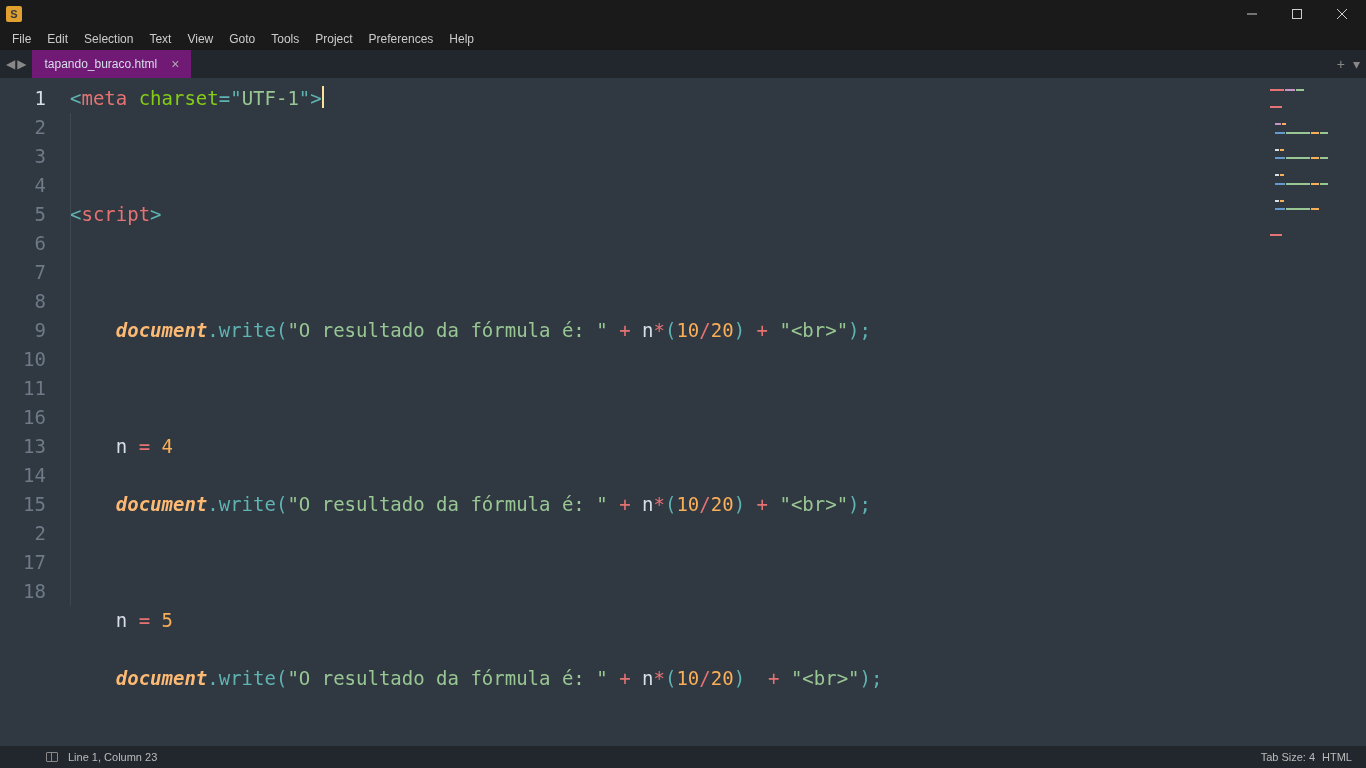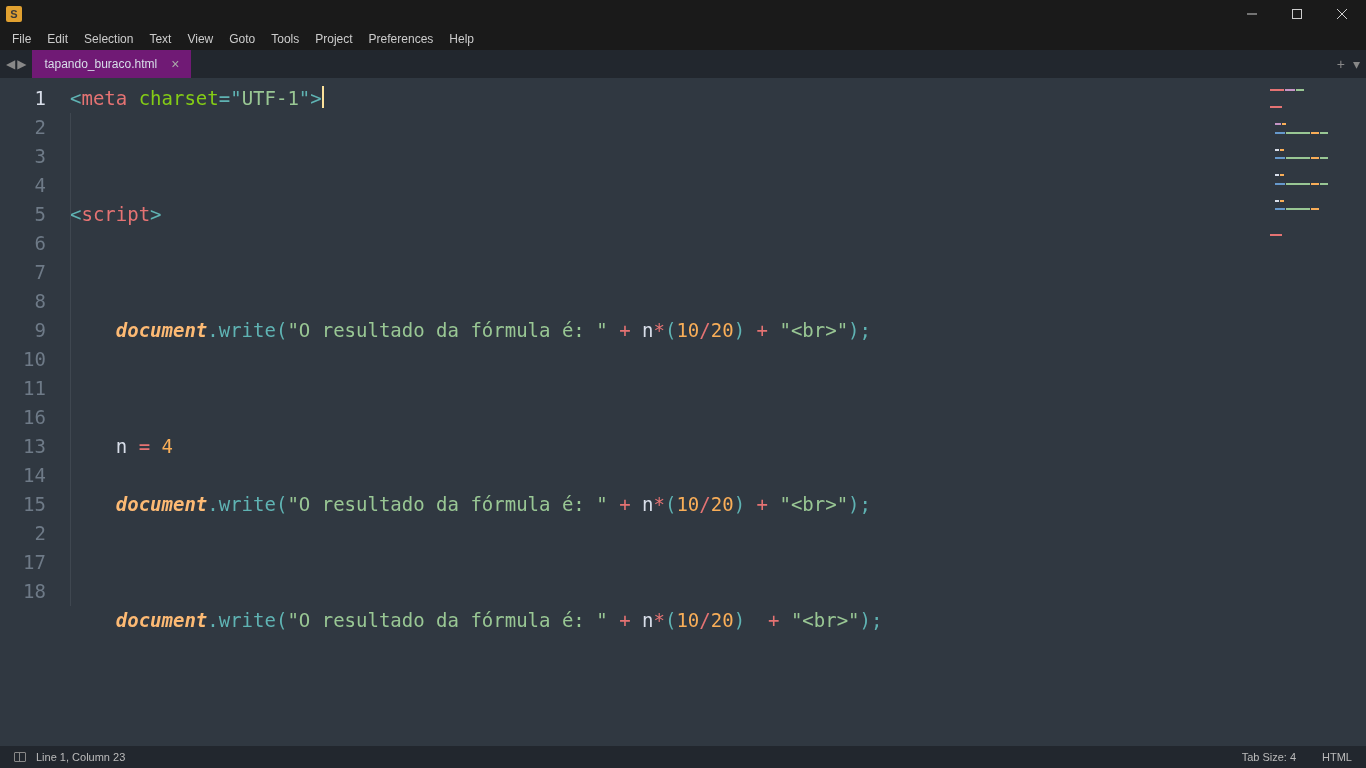--- a/index.html
+++ b/index.html
@@ -49,22 +49,22 @@
 
   .cursor { display:inline-block; width:0; border-left:2px solid #fbe19b; height:22px; vertical-align:-3px; }
 
   
   .minimap { width:100px; background:#303841; padding:6px 4px; font-size:1.2px; line-height:2.5px; font-family:monospace; white-space:pre; overflow:hidden;}
   .minimap .ml { height:2.5px; display:flex; gap:1px; margin-bottom:1px;}
   .minimap .b { height:2px; display:inline-block;}
 
   
   .statusbar { height:22px; background:#22272e; display:flex; align-items:center; justify-content:space-between; padding:0 14px; font-size:11px; color:#bbb; }
-  .status-left { display:flex; align-items:center; gap:10px; }
-  .status-right { display:flex; align-items:center; gap:26px; }
+  .status-left { display:flex; align-items:center; gap:10px;margin-left:32px; }
+  .status-right { display:flex; align-items:center; gap:7px; }
   .sb-icon { width:12px; height:10px; border:1px solid #888; border-radius:1px; position:relative;}
   .sb-icon::after { content:""; position:absolute; left:4px; top:-1px; bottom:-1px; width:1px; background:#888;}
 </style>
 </head>
 <body>
 
 <div class="titlebar">
   <div class="titlebar-left">
     <div class="app-icon">S</div>
   </div>
@@ -142,20 +142,21 @@
 
   <div class="code"><span class="indent-guide"></span><div><span class="p">&lt;</span><span class="tag">meta</span><span> </span><span class="attr">charset</span><span class="p">=</span><span class="p">"</span><span class="str">UTF-1</span><span class="p">"</span><span class="p">&gt;</span><span class="cursor"></span></div>
 <div> </div>
 <div><span class="p">&lt;</span><span class="tag">script</span><span class="p">&gt;</span></div>
 <div> </div>
 <div>    <span class="obj">document</span><span class="p">.</span><span class="fn">write</span><span class="p">(</span><span class="str">"O resultado da fórmula é: "</span><span> </span><span class="op">+</span><span> </span><span class="vn">n</span><span class="op">*</span><span class="p">(</span><span class="num">10</span><span class="op">/</span><span class="num">20</span><span class="p">)</span><span> </span><span class="op">+</span><span> </span><span class="str">"&lt;br&gt;"</span><span class="p">)</span><span class="p">;</span></div>
 <div> </div>
 <div>    <span class="vn">n</span><span> </span><span class="op">=</span><span> </span><span class="num">4</span></div>
 <div>    <span class="obj">document</span><span class="p">.</span><span class="fn">write</span><span class="p">(</span><span class="str">"O resultado da fórmula é: "</span><span> </span><span class="op">+</span><span> </span><span class="vn">n</span><span class="op">*</span><span class="p">(</span><span class="num">10</span><span class="op">/</span><span class="num">20</span><span class="p">)</span><span> </span><span class="op">+</span><span> </span><span class="str">"&lt;br&gt;"</span><span class="p">)</span><span class="p">;</span></div>
 <div> </div>
+<div>    <span class="vn">n</span><span> </span><span class="op">=</span><span> </span><span class="num">5</span></div>
 <div>    <span class="obj">document</span><span class="p">.</span><span class="fn">write</span><span class="p">(</span><span class="str">"O resultado da fórmula é: "</span><span> </span><span class="op">+</span><span> </span><span class="vn">n</span><span class="op">*</span><span class="p">(</span><span class="num">10</span><span class="op">/</span><span class="num">20</span><span class="p">)</span><span>  </span><span class="op">+</span><span> </span><span class="str">"&lt;br&gt;"</span><span class="p">)</span><span class="p">;</span></div>
 
 
 
 
 
 </div>
 
   <div class="minimap">
     <div class="ml"><span class="b" style="width:14px;background:#e57373"></span><span class="b" style="width:10px;background:#c594c5"></span><span class="b" style="width:8px;background:#99c794"></span></div>

